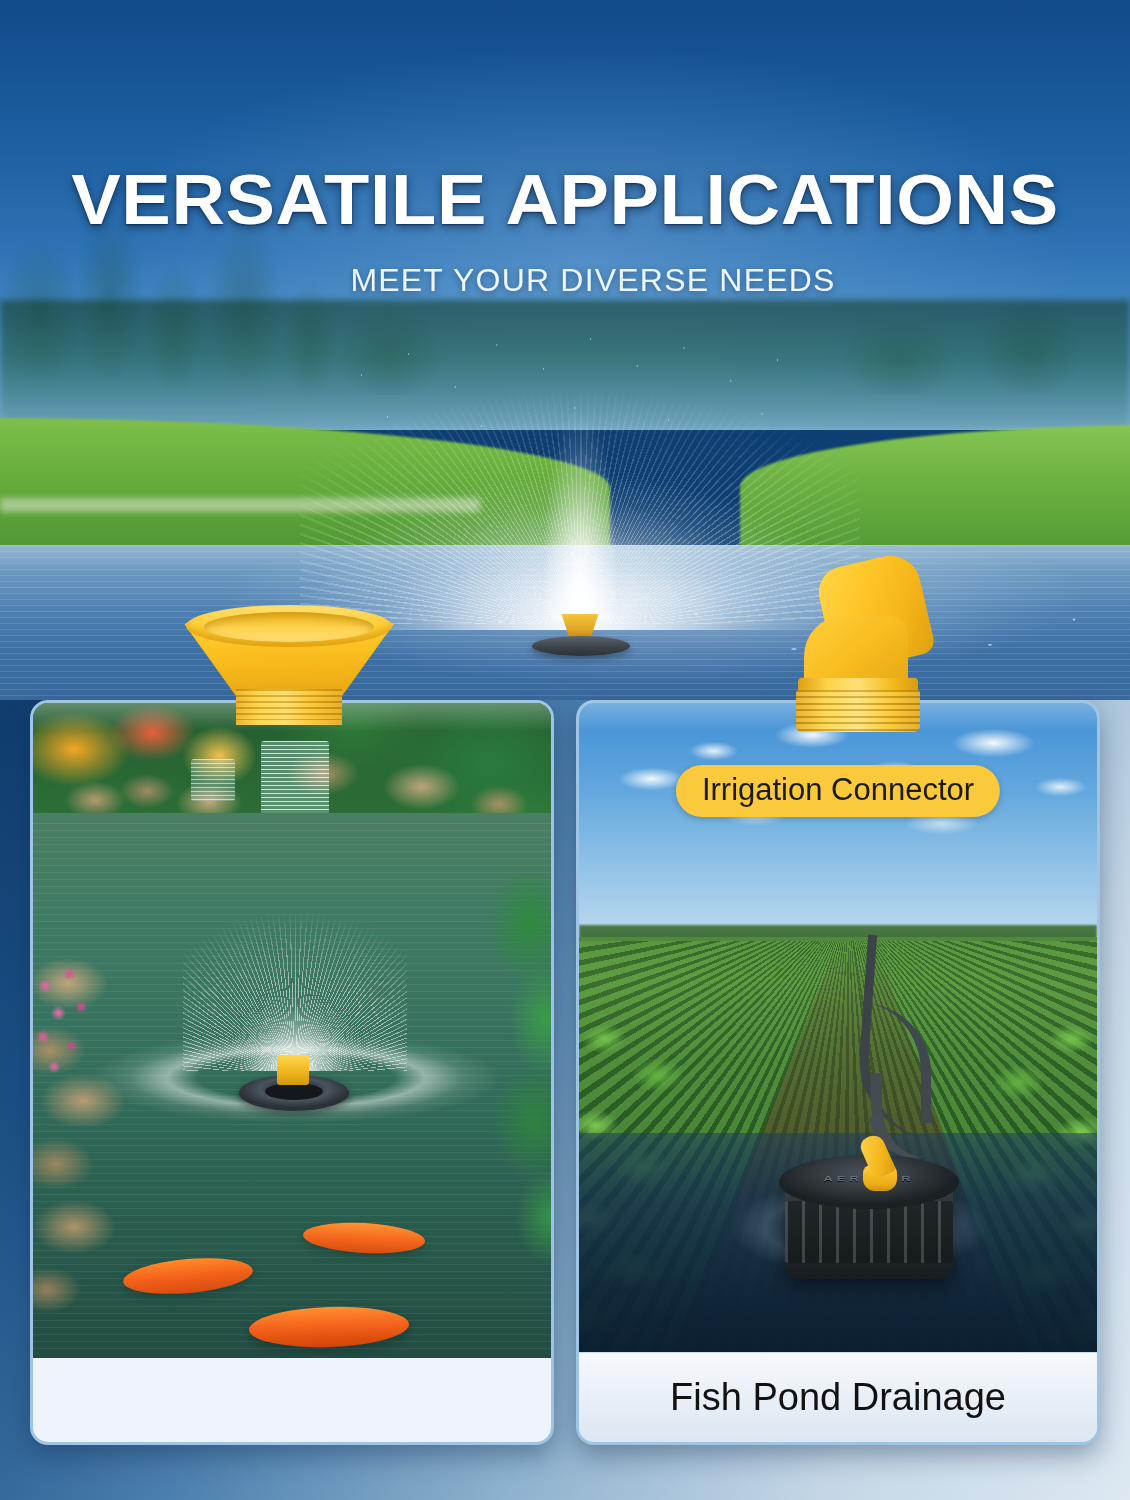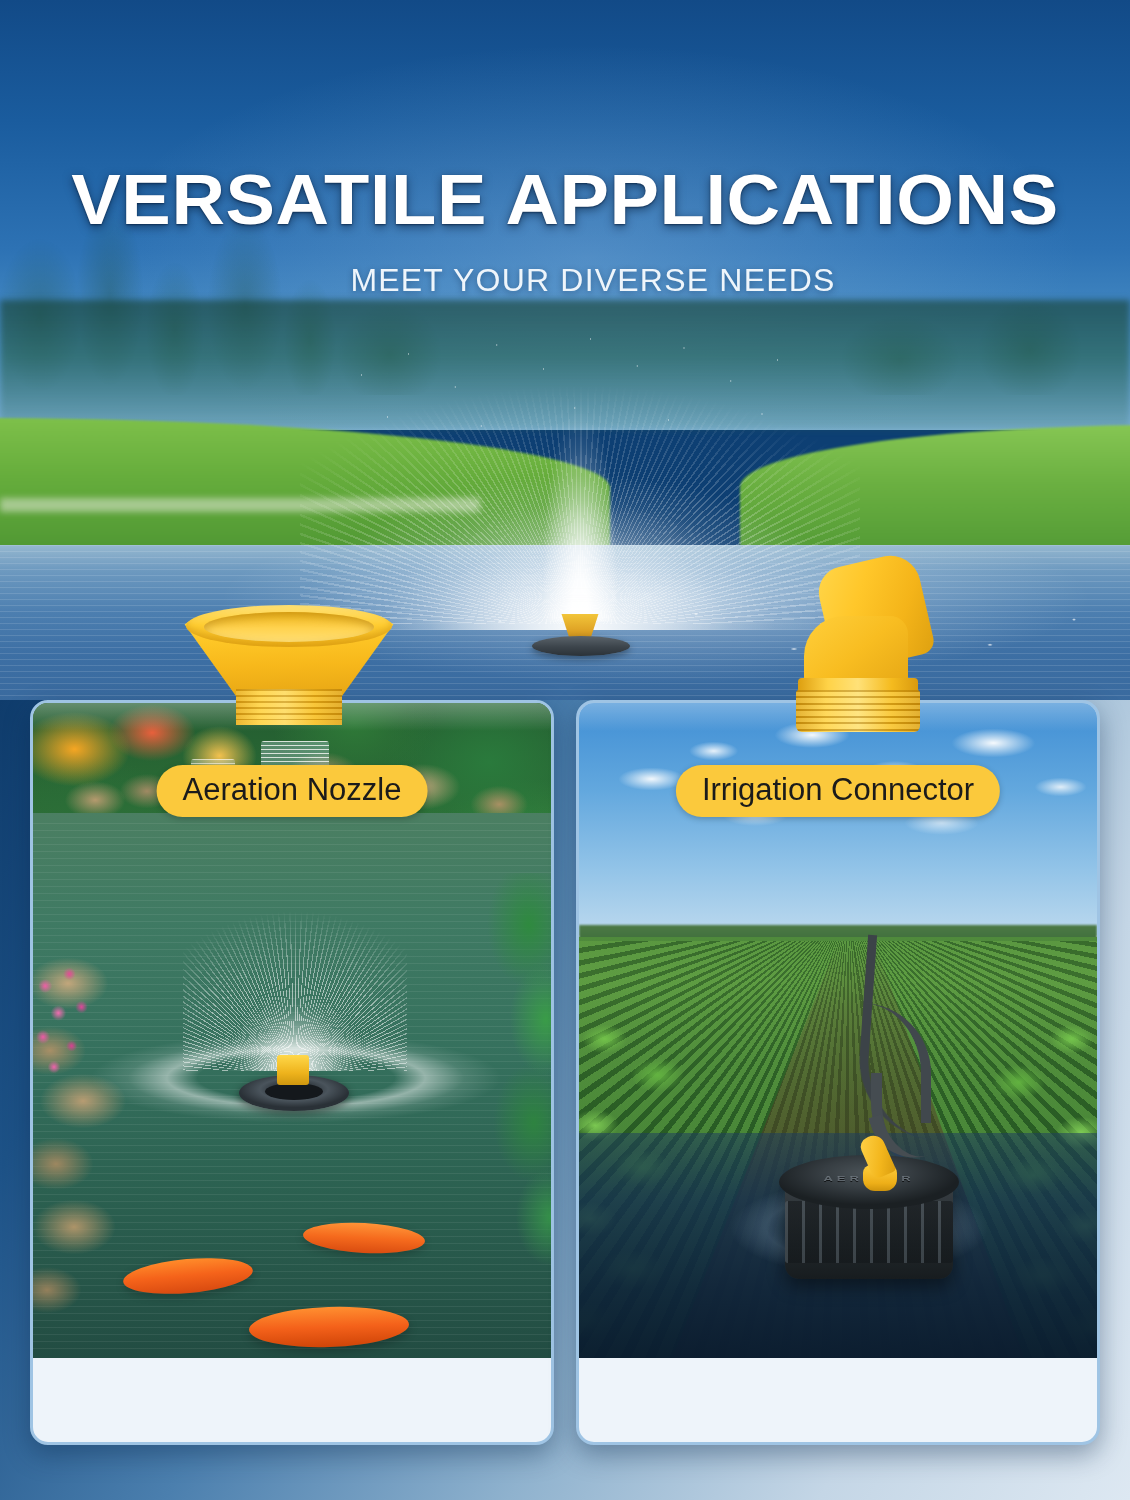--- a/index.html
+++ b/index.html
@@ -531,21 +531,20 @@
         <div class="pond-plants-right"></div>
         <div class="pond-mist-ring"></div>
         <div class="pond-spray"></div>
         <div class="pond-float"></div>
         <div class="pond-float-hole"></div>
         <div class="pond-nozzle"></div>
         <div class="fish fish-b"></div>
         <div class="fish fish-a"></div>
         <div class="fish fish-c"></div>
         <div class="card-overlay-top"></div>
-        <div class="badge">Aeration Nozzle</div>
       </div>
     </div>
 
     <div class="card">
       <div class="card-photo">
         <div class="fld-sky"></div>
         <div class="fld-clouds"></div>
         <div class="fld-horizon"></div>
         <div class="fld-ground"></div>
         <div class="fld-rows"></div>
@@ -560,20 +559,21 @@
         <div class="aer-hose-in"></div>
         <div class="aerator-body"></div>
         <div class="aerator-ribs"></div>
         <div class="aerator-lid"></div>
         <div class="aerator-text">AERATOR</div>
         <div class="aer-elbow-b"></div>
         <div class="aer-elbow-a"></div>
         <div class="card-overlay-top"></div>
         <div class="badge">Irrigation Connector</div>
       </div>
+      <div class="caption">Fish Pond Drainage</div>
     </div>
   </div>
 
   <div class="part-nozzle">
     <div class="pn-bowl"></div>
     <div class="pn-rim"></div>
     <div class="pn-rim-inner"></div>
     <div class="pn-neck"></div>
     <div class="pn-threads"></div>
   </div>

